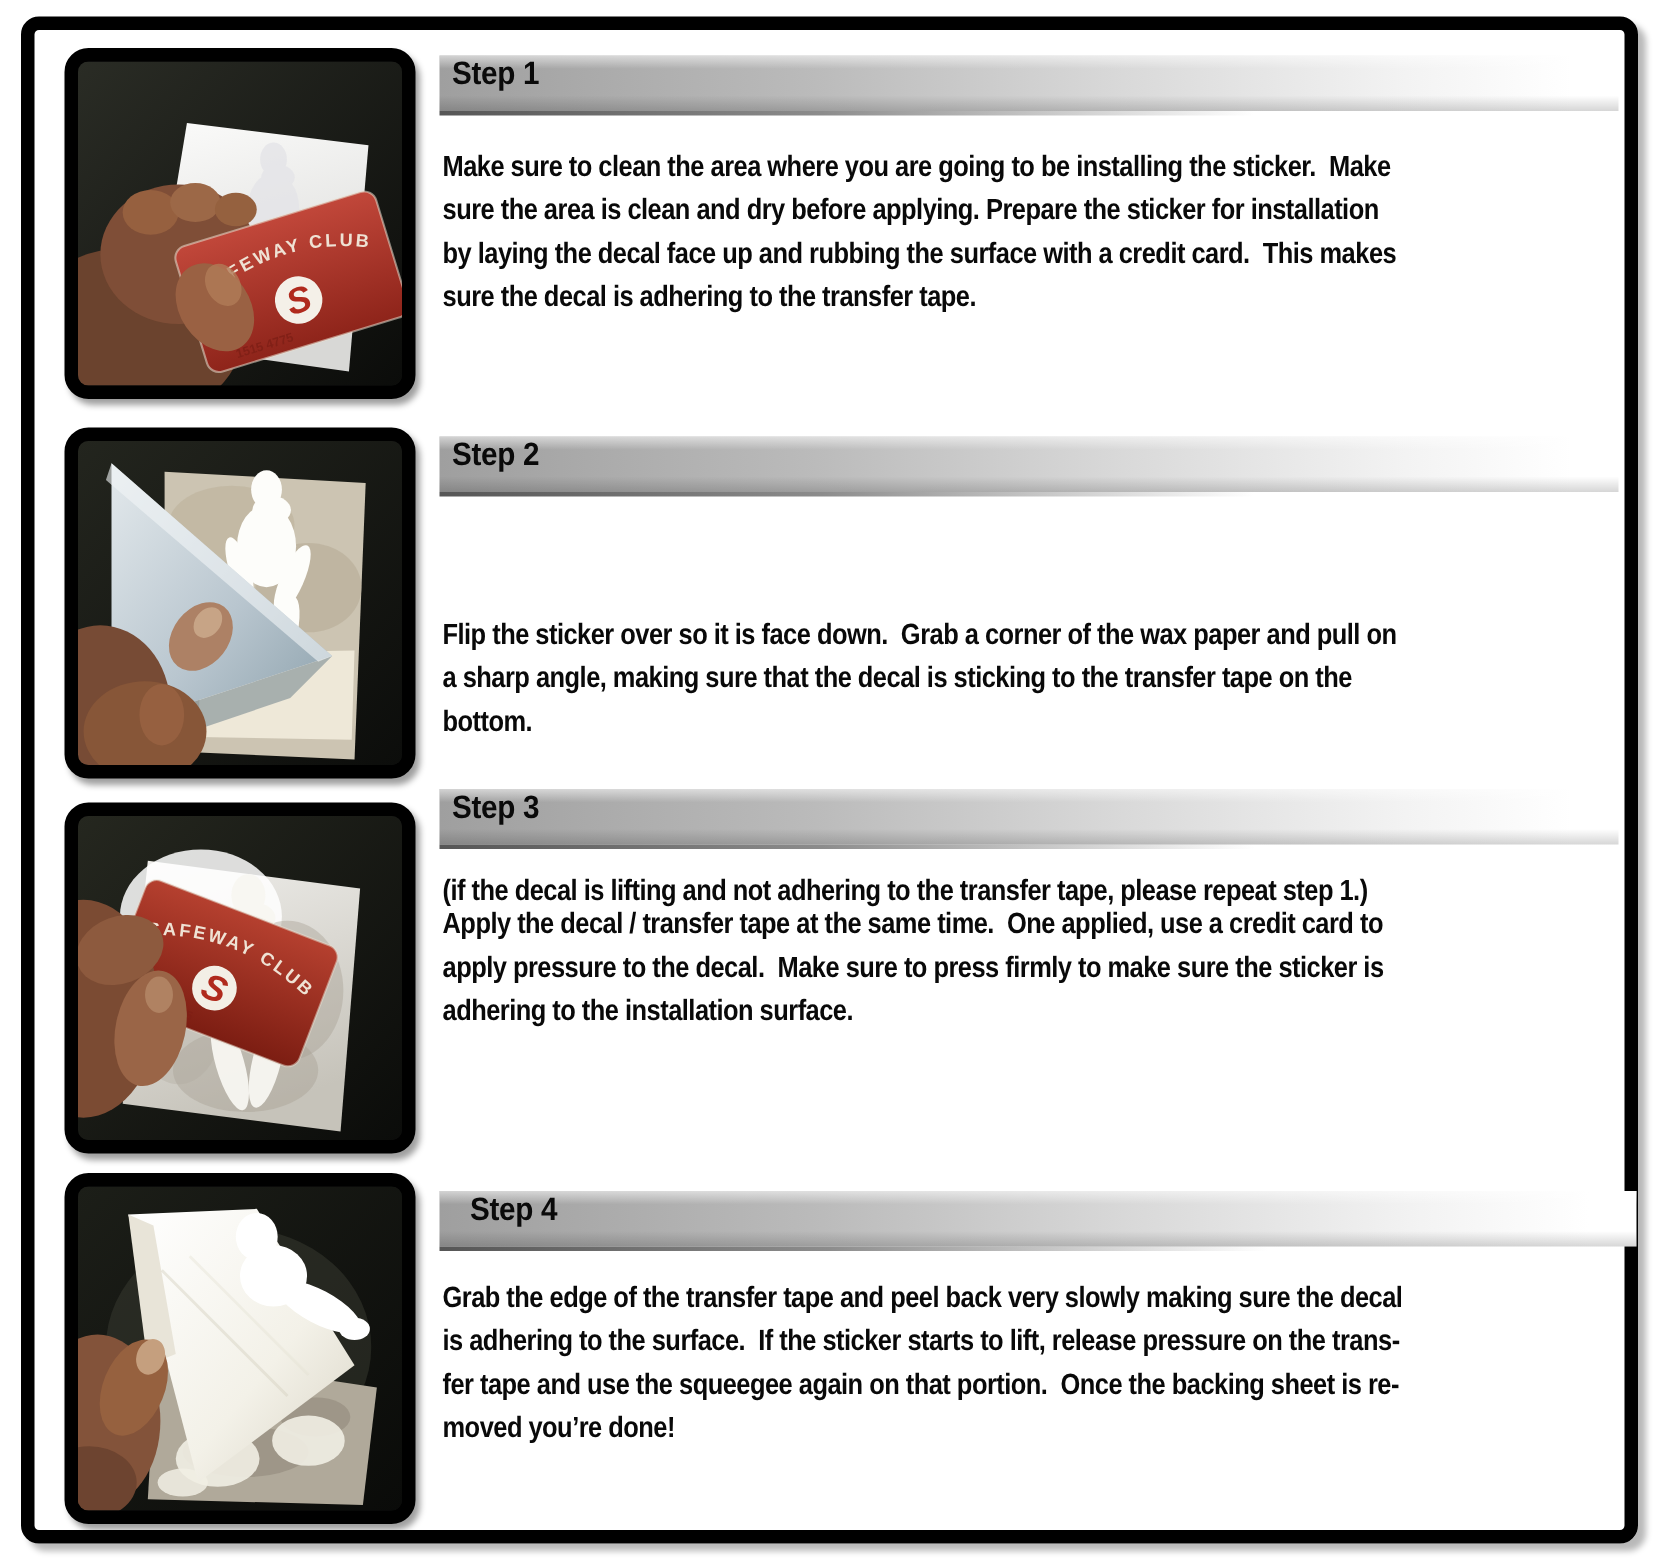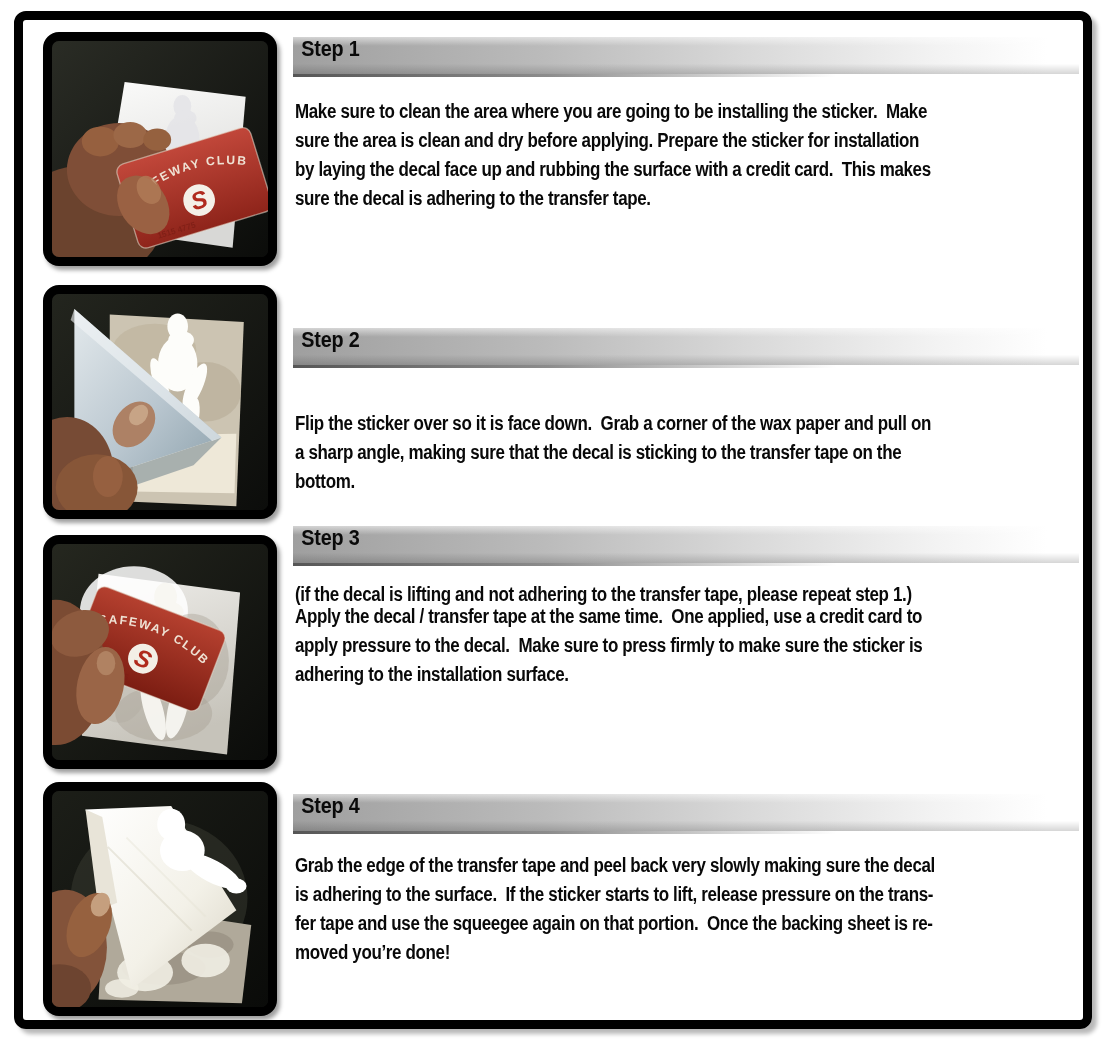--- a/index.html
+++ b/index.html
@@ -36,23 +36,23 @@
     padding-left:9px;letter-spacing:-0.2px;
     transform:scaleX(0.92);transform-origin:left center;white-space:pre;
   }
   .step-text{
     position:absolute;left:295px;color:#090909;font-weight:bold;
     font-size:19.5px;line-height:29px;letter-spacing:-0.4px;white-space:pre;
     transform:scaleX(0.87);transform-origin:left top;
   }
   .step-note{margin-top:26px;}
   .p1-top{top:32px;}  .b1-top{top:37px;}  .t1-top{top:97px;}
-  .p2-top{top:285px;} .b2-top{top:291px;margin-top:37px;} .t2-top{top:351px;}
+  .p2-top{top:285px;} .b2-top{top:291px;} .t2-top{top:351px;}
   .p3-top{top:535px;} .b3-top{top:526px;} .t3-top{top:602px;}
-  .p4-top{top:782px;} .b4-top{top:794px;} .t4-top{top:851px;}
+  .p4-top{top:782px;} .b4-top{top:794px;padding-left:12px;} .t4-top{top:851px;}
   .card-brand{font-size:13px;font-weight:bold;letter-spacing:2px;fill:#efe2d4;}
   .card-s{font-size:26px;font-weight:bold;font-style:italic;fill:#b02a1d;}
   .card-num{font-size:9px;font-weight:bold;fill:#7e1f16;opacity:0.85;}
 </style>
 </head>
 <body>
 
 <svg width="0" height="0" style="position:absolute" aria-hidden="true">
   <defs>
     <g id="bigfoot-shape">

